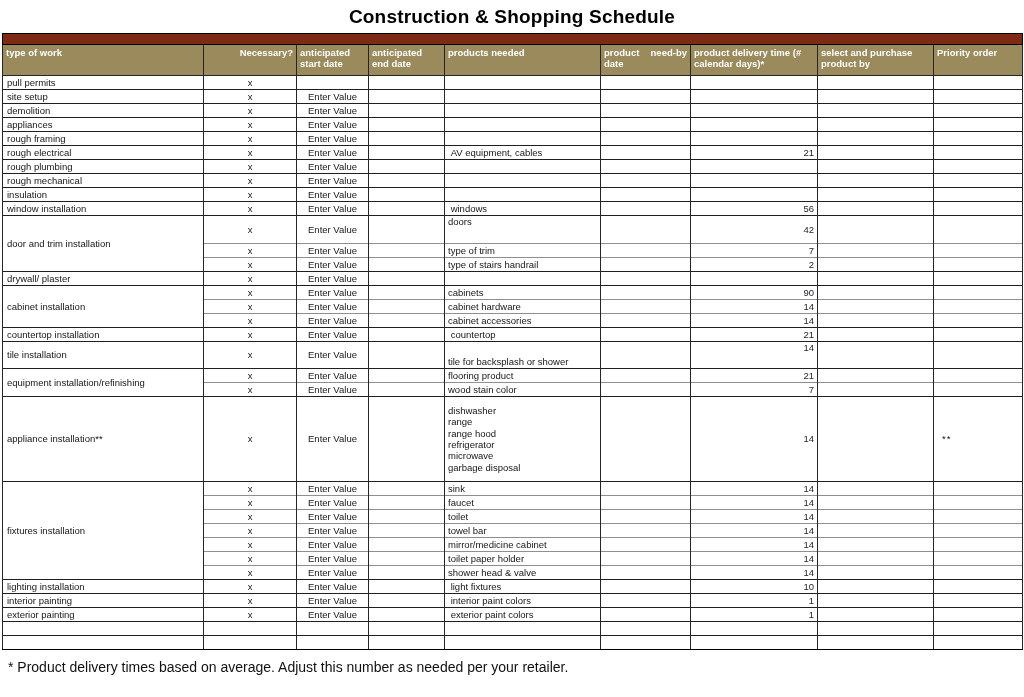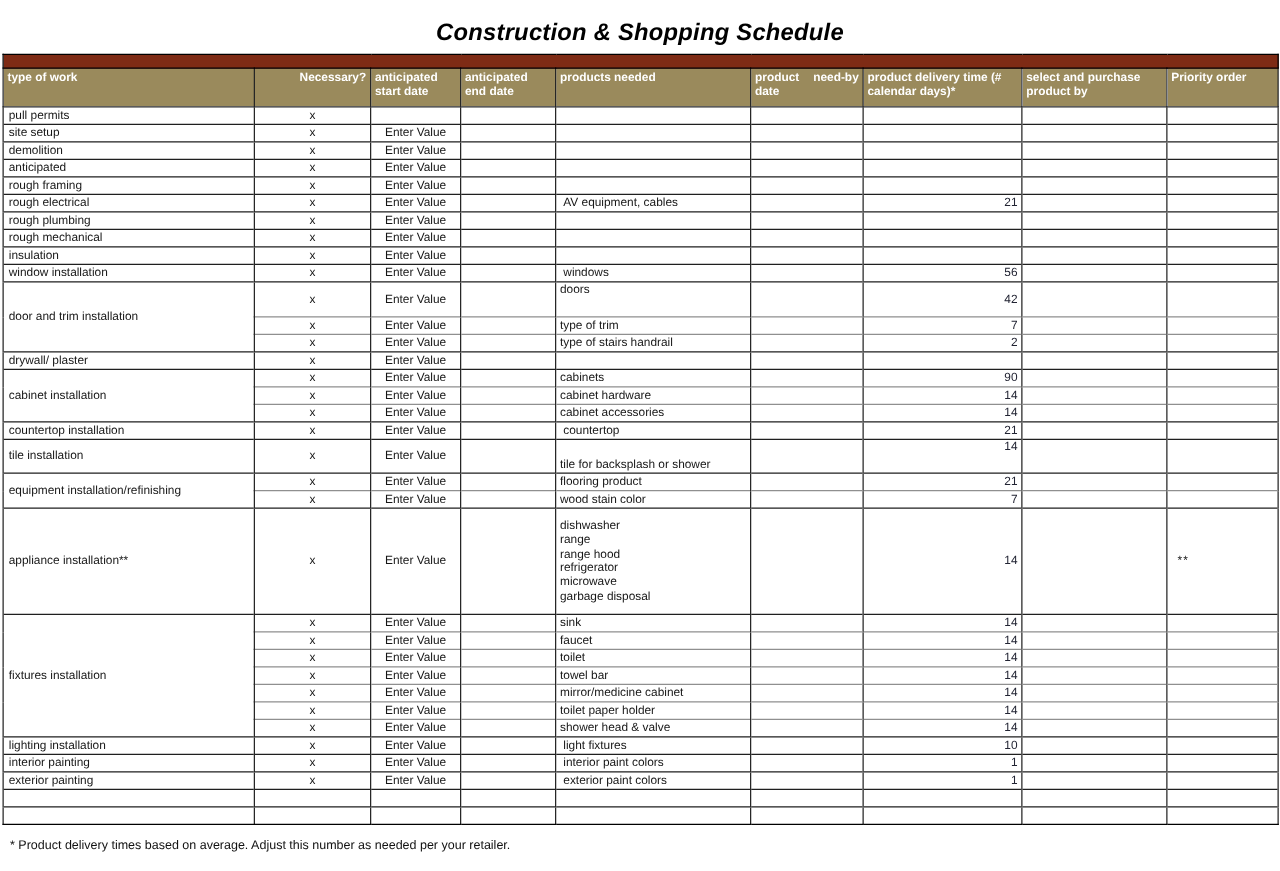--- a/index.html
+++ b/index.html
@@ -1,17 +1,17 @@
 <!DOCTYPE html>
 <html><head>
 <meta charset="utf-8">
 <style>
   html,body{margin:0;padding:0;background:#fff;}
   body{width:1024px;height:697px;overflow:hidden;font-family:"Liberation Sans",sans-serif;color:#161616;}
-  .title{height:27px;padding-top:16px;text-align:center;font-size:19px;font-weight:bold;color:#000;letter-spacing:.2px;font-style:italic;}
+  .title{height:27px;padding-top:6px;text-align:center;font-size:19px;font-weight:bold;color:#000;letter-spacing:.2px;}
   table{border-collapse:collapse;table-layout:fixed;width:1020px;margin-left:2px;border:1px solid #000;}
   
   tr.bar td{background:#7E2B15;height:10px;border:1px solid #000;padding:0;}
   
   th{background:#9A8A5C;color:#fff;font-size:9.5px;font-weight:bold;text-align:left;vertical-align:top;
      padding:2px 3px 1px 3px;border:1px solid #262626;height:27px;line-height:1.2;overflow:hidden;}
   th.center{text-align:right;}
   .nb-row{display:flex;justify-content:space-between;}
   
   tbody td{font-size:9.5px;padding:0 3px;border-left:1px solid #262626;border-right:1px solid #262626;
@@ -19,21 +19,21 @@
   tbody tr.gs td{border-top:1px solid #1f1f1f;}
   tbody tr:last-child td{border-bottom:1px solid #000;}
   td.c-work{padding-left:4px;margin-top:43px;}
   td.c-nec,td.c-start{text-align:center;}
   td.c-del{text-align:right;color:#222433;}
   td.c-prod{white-space:pre-wrap;}
   td.c-pri{padding-left:8px;letter-spacing:1px;}
   td.vt{vertical-align:top;}
   td.vb{vertical-align:bottom;padding-bottom:1px;}
   
-  .notes{margin:10px 0 0 8px;font-size:10px;line-height:14px;color:#111;}
+  .notes{margin:10px 0 0 8px;font-size:14px;line-height:14px;color:#111;}
   .notes div{white-space:pre-wrap;}
 </style>
 </head>
 <body>
 
 <div class="title">Construction &amp; Shopping Schedule</div>
 
 <table>
   <colgroup>
     <col style="width:201px">
@@ -96,21 +96,21 @@
         <td class="c-nec">x</td>
         <td class="c-start">Enter Value</td>
         <td class="c-end"></td>
         <td class="c-prod"></td>
         <td class="c-nb"></td>
         <td class="c-del"></td>
         <td class="c-sel"></td>
         <td class="c-pri"></td>
       </tr>
       <tr class="gs" style="height: 14px;">
-        <td class="c-work" rowspan="1">anticipated</td>
+        <td class="c-work" rowspan="1">appliances</td>
         <td class="c-nec">x</td>
         <td class="c-start">Enter Value</td>
         <td class="c-end"></td>
         <td class="c-prod"></td>
         <td class="c-nb"></td>
         <td class="c-del"></td>
         <td class="c-sel"></td>
         <td class="c-pri"></td>
       </tr>
       <tr class="gs" style="height: 14px;">

